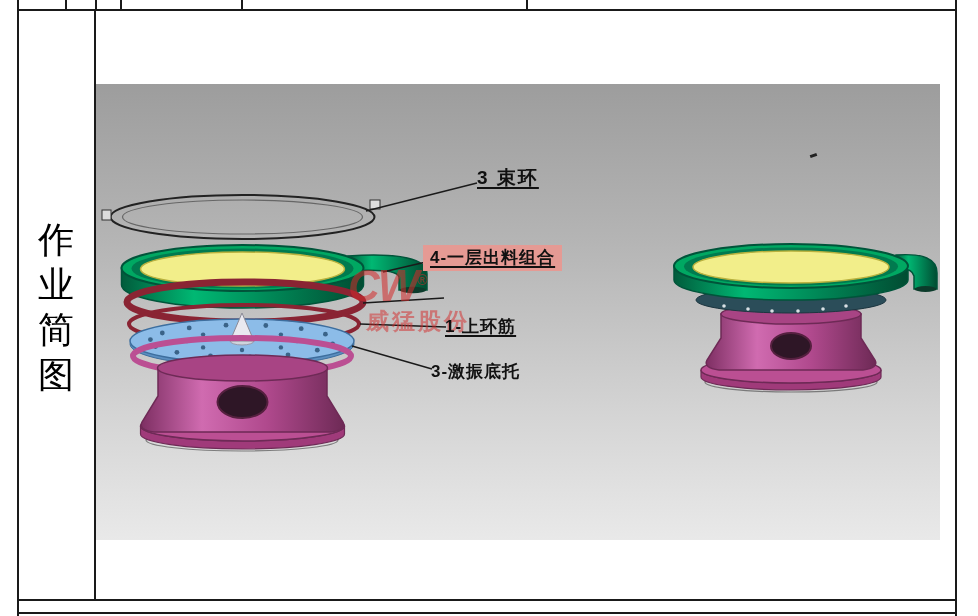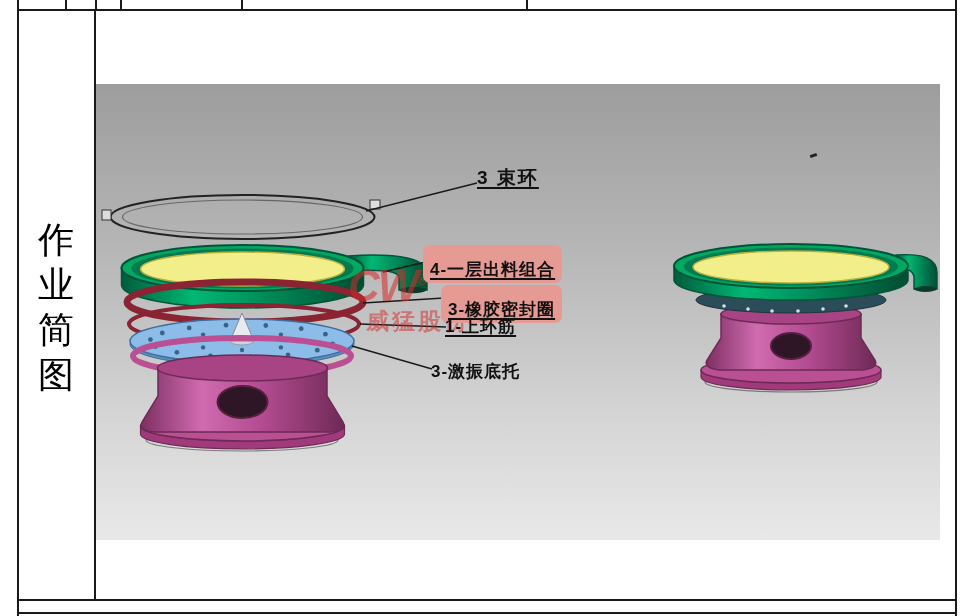--- a/index.html
+++ b/index.html
@@ -43,21 +43,21 @@
   .st-cone{fill:#e9e9f0;stroke:#8a8a96;stroke-width:1;}
   .st-conebase{fill:#cfd4dc;stroke:#9999aa;stroke-width:1;}
   .st-lug{fill:#dddddd;stroke:#333;stroke-width:1;}
   .st-spout-open{fill:#0c3b2b;}
 
   
   .callout{position:absolute;z-index:3;font-weight:bold;color:#111;font-size:17px;
            letter-spacing:1px;white-space:nowrap;}
   .callout.big{font-size:19px;letter-spacing:2px;}
   .underlined{text-decoration:underline;text-decoration-thickness:1.5px;text-underline-offset:3px;}
-  .highlighted{background:var(--highlight-pink,#e59a94);padding:13px 7px 2px;border-radius:7px;}
+  .highlighted{background:var(--highlight-pink,#e59a94);padding:1px 7px 2px;}
 
   
   #watermark{position:absolute;left:252px;top:180px;z-index:2;pointer-events:none;}
   #watermark .wm-mark{font-size:44px;font-weight:bold;font-style:italic;line-height:1;
            color:var(--watermark-red,#d42b2b);opacity:.55;letter-spacing:-2px;}
   #watermark .wm-mark sup{font-size:14px;font-style:normal;letter-spacing:0;}
   #watermark .wm-text{font-size:23px;font-weight:bold;letter-spacing:3px;margin:-2px 0 0 18px;
            color:var(--watermark-red,#d42b2b);opacity:.5;}
 
   #stray-mark{position:absolute;left:714px;top:70px;width:7px;height:3px;background:#222;
@@ -204,18 +204,17 @@
 
     <div id="watermark">
       <div class="wm-mark"><span>CW</span><sup>®</sup></div>
       <div class="wm-text">威猛股份</div>
     </div>
 
     <div id="stray-mark"></div>
 
     <div class="callout big underlined" style="left:381px;top:81px;">3 束环</div>
     <div class="callout highlighted underlined" style="left:327px;top:161px;">4-一层出料组合</div>
-    <div class="callout highlighted underlined" style="left:345px;top:201px;">3-橡胶密封圈</div>
     <div class="callout underlined" style="left:349px;top:231px;">1-上环筋</div>
     <div class="callout" style="left:335px;top:276px;">3-激振底托</div>
   </div>
 
 </div>
 
 </body></html>

